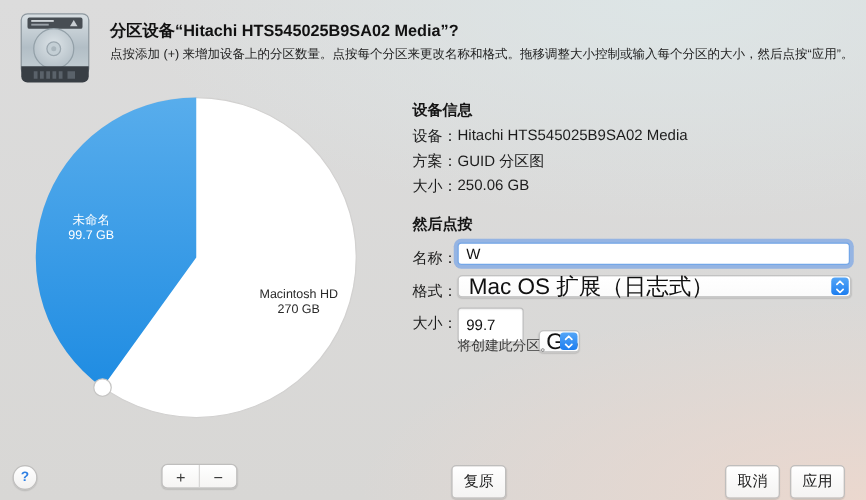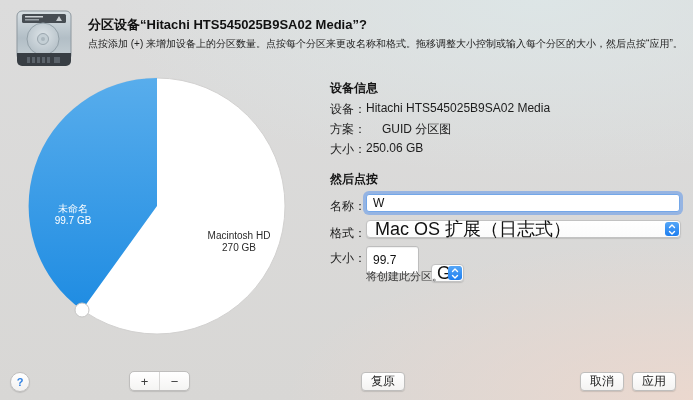--- a/index.html
+++ b/index.html
@@ -52,21 +52,21 @@
   .pie-label { text-align:center; font-size:10px; line-height:12px; }
   .pie-label.blue { color:#ffffff; }
   .pie-label.dark { color:#2a2a2a; }
 
   
   button.mac-btn {
     background:linear-gradient(180deg,#ffffff,#f4f3f2);
     border:1px solid #bfbebd; border-radius:4px;
     box-shadow:0 1px 1px rgba(0,0,0,0.12);
     font-size:12px; font-family:inherit; color:#222;
-    height:19px; min-width:44px; padding:0 8px; cursor:default;
+    height:27px; min-width:44px; padding:0 8px; cursor:default;
   }
   .seg {
     display:flex; width:61px; height:20px;
     background:linear-gradient(180deg,#ffffff,#f5f4f3);
     border:1px solid #bfbebd; border-radius:5px;
     box-shadow:0 1px 1px rgba(0,0,0,0.12); overflow:hidden;
   }
   .seg > div {
     flex:1; display:flex; align-items:center; justify-content:center;
     font-size:13px; color:#3c3c3c; cursor:default;
@@ -122,34 +122,34 @@
       <linearGradient id="blueGrad" x1="0" y1="0" x2="0" y2="1">
         <stop offset="0" stop-color="#58adec"></stop>
           <stop offset="1" stop-color="#1f8ce2"></stop>
       </linearGradient>
     </defs>
     <circle cx="129" cy="129" r="128" fill="#ffffff" stroke="#d2d1d0" stroke-width="1"></circle>
     <path d="M129 129 L129 1 A128 128 0 0 0 54 233 Z" fill="url(#blueGrad)"></path>
     <circle cx="54" cy="233" r="7" fill="#ffffff" stroke="#c6c5c4" stroke-width="1"></circle>
   </svg>
 </div>
-<div class="abs pie-label blue" style="left:30px; top:171px; width:86px;margin-top:32px;">
+<div class="abs pie-label blue" style="left:30px; top:171px; width:86px;">
   <div>未命名</div>
   <div>99.7 GB</div>
 </div>
 <div class="abs pie-label dark" style="left:184px; top:230px; width:110px;">
   <div>Macintosh HD</div>
   <div>270 GB</div>
 </div>
 
 <div class="abs sec-header" style="left:330px; top:80px;">设备信息</div>
 <div class="abs info-label" style="left:330px; top:101px;">设备：</div>
 <div class="abs info-value" style="left:366px; top:101px;">Hitachi HTS545025B9SA02 Media</div>
 <div class="abs info-label" style="left:330px; top:121px;text-align:right;">方案：</div>
-<div class="abs info-value" style="left:382px; top:121px;text-align:right;">GUID 分区图</div>
+<div class="abs info-value" style="left:366px; top:121px;text-align:right;">GUID 分区图</div>
 <div class="abs info-label" style="left:330px; top:141px;">大小：</div>
 <div class="abs info-value" style="left:366px; top:141px;">250.06 GB</div>
 
 <div class="abs sec-header" style="left:330px; top:171px;">然后点按</div>
 
 <div class="abs info-label" style="left:330px; top:198px;">名称：</div>
 <input class="abs mac-field focused" style="left: 366px; top: 194px; width: 314px; height: 18px;" value="W">
 
 <div class="abs info-label" style="left:330px; top:225px;">格式：</div>
 <div class="abs mac-select" style="left:366px; top:220px; width:315px; height:18px;">

